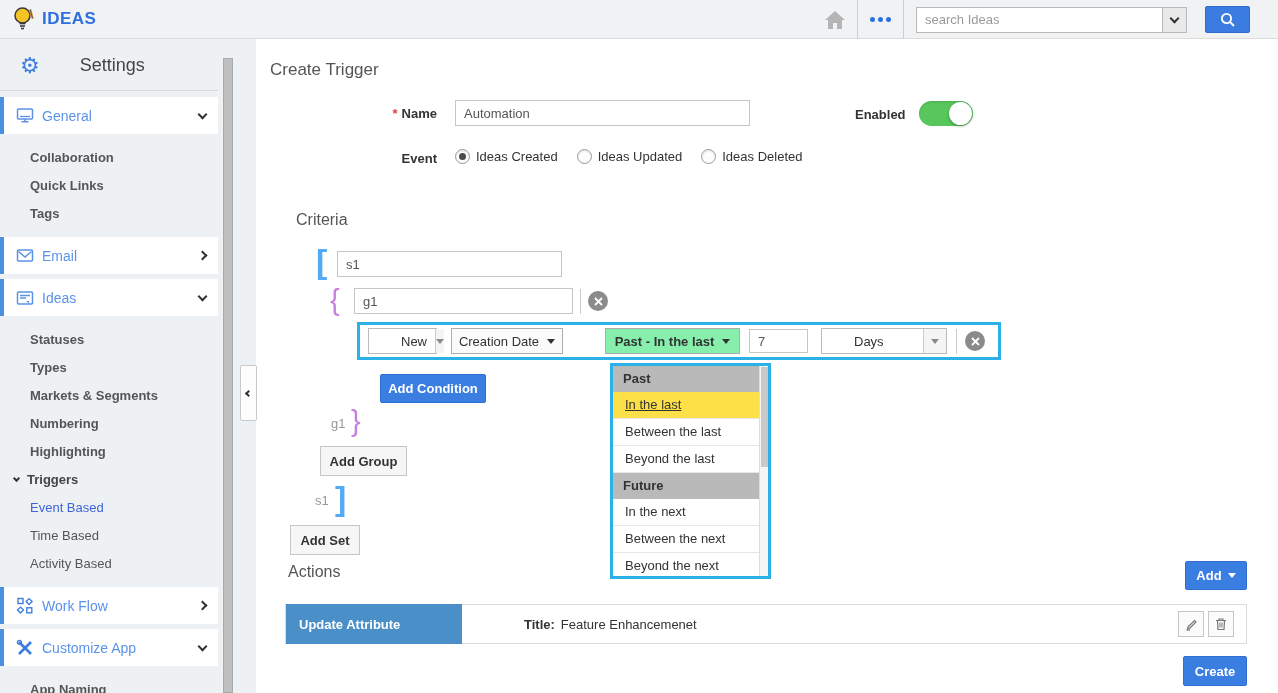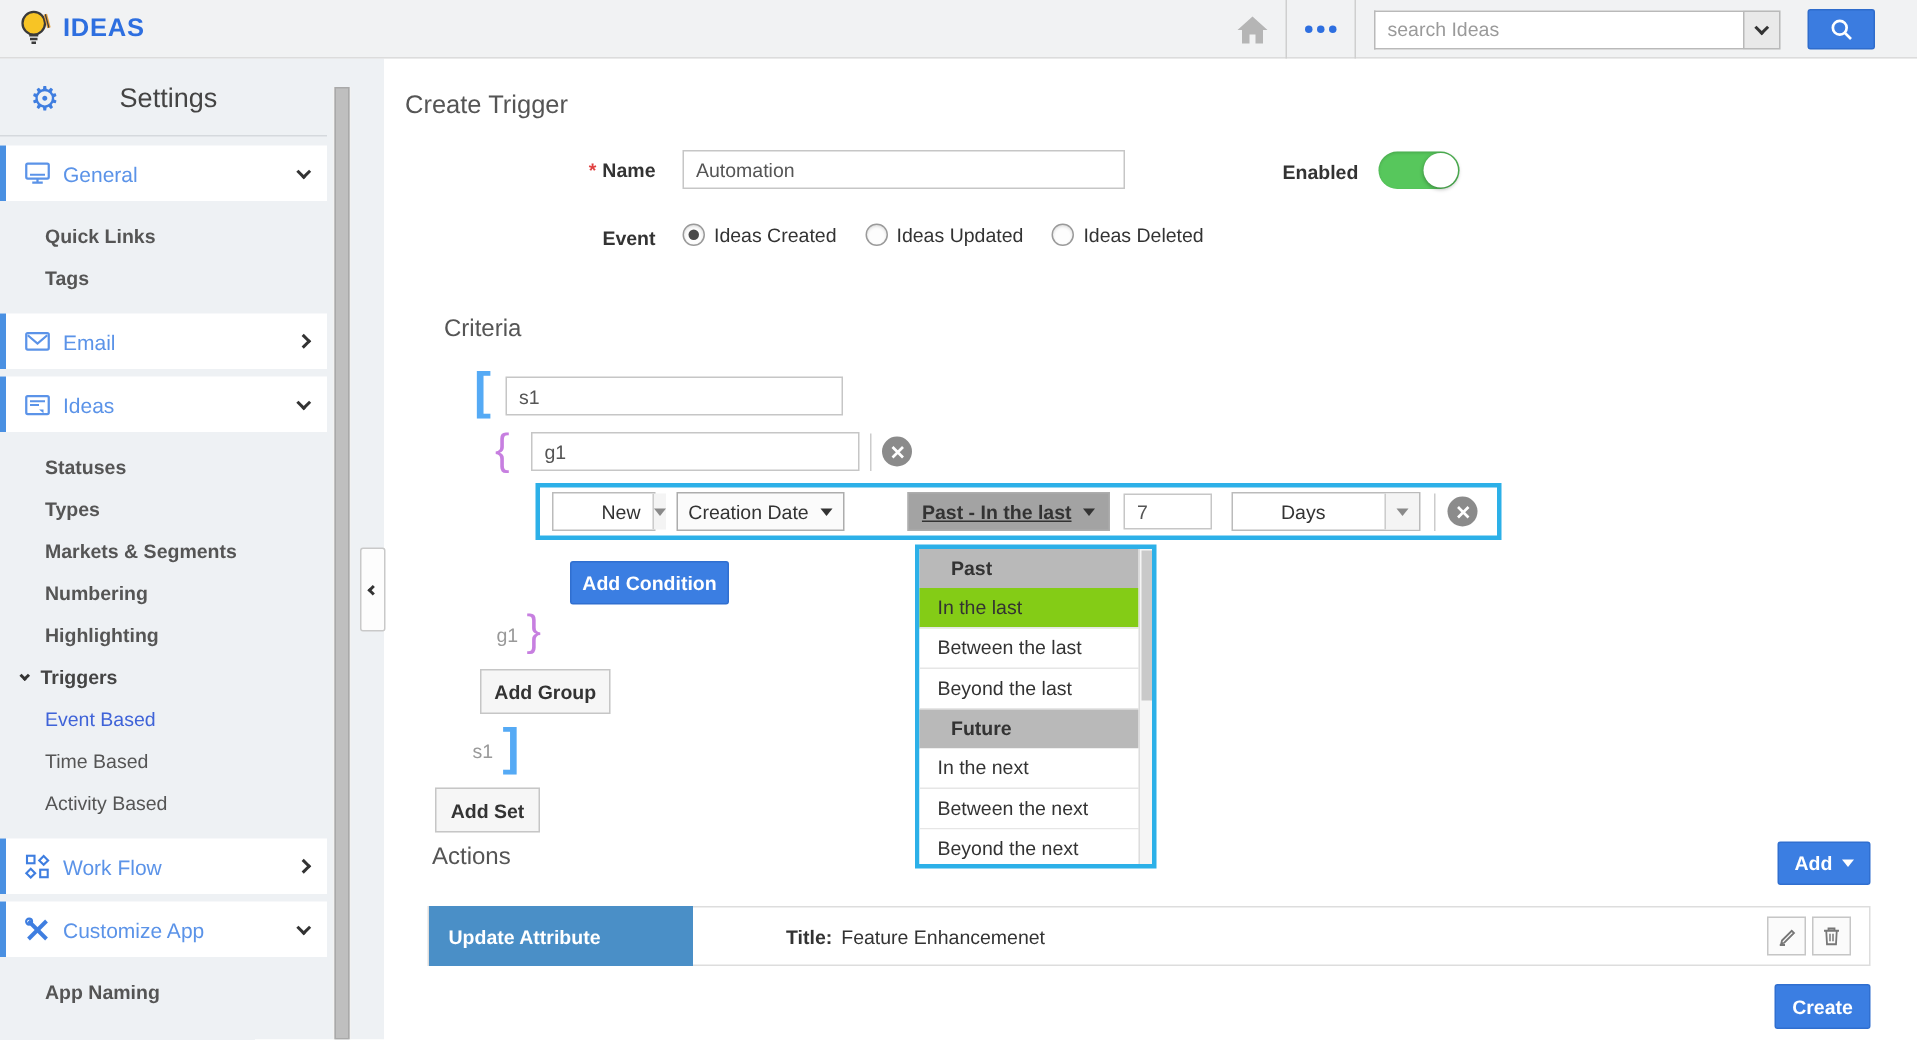--- a/index.html
+++ b/index.html
@@ -119,28 +119,28 @@
   }
   .mini-select { display:flex; align-items:stretch; height:26px; border:1px solid #bbb; background:#fff; cursor:pointer; }
   .mini-select .val { display:flex; align-items:center; padding:0 8px; color:#333; flex:1;margin-left:24px; }
   .mini-select .arr { width:23px; border-left:1px solid #ccc; background:#f4f4f4; display:flex; align-items:center; justify-content:center; }
   .tri-down { width:0; height:0; border-left:4px solid transparent; border-right:4px solid transparent; border-top:5px solid #8a8a8a; }
   .drop-btn {
     height:26px; border:1px solid #adadad; background:#fbfbfb; display:flex; align-items:center;
     justify-content:center; gap:8px; color:#333; cursor:pointer; padding:0 0;
   }
   .drop-btn .tri-down { border-top-color:#333; }
-  .drop-btn.open { background:#a3a3a3; font-weight:bold;text-decoration:underline; }
+  .drop-btn.open { background:#86efac; font-weight:bold; }
   
   .dropdown-list {
     border:3px solid #2cb0e8; background:#fff; width:161px; position:absolute; z-index:12;
   }
-  .dl-header { height:26px; line-height:26px; background:#b9b9b9; color:#333; font-weight:bold; padding-left:21px; }
+  .dl-header { height:26px; line-height:26px; background:#b9b9b9; color:#333; font-weight:bold; padding-left:10px; }
   .dl-item { height:27px; line-height:26px; padding-left:12px; color:#333; border-bottom:1px solid #e6e6e6; background:#fff; cursor:pointer; }
-  .dl-item.hl { background:#84cc16; }
+  .dl-item.hl { background:#fde047;text-decoration:underline; }
   .dl-item.cut { height:23px; overflow:hidden; border-bottom:none; }
   .dl-scroll { position:absolute; right:0; top:0; bottom:0; width:9px; background:#f5f5f5; border-left:1px solid #ddd; }
   .dl-thumb { position:absolute; left:1px; top:1px; width:7px; height:100px; background:#c9c9c9; }
   
   .btn-blue {
     background:#3b7ee2; color:#fff; font-weight:bold; font-size:13px; border:1px solid #306fd0;
     border-radius:2px; display:flex; align-items:center; justify-content:center; cursor:pointer;
     font-family:"Liberation Sans", sans-serif;
   }
   .btn-gray {
@@ -220,20 +220,21 @@
         <svg width="18" height="17" viewBox="0 0 18 17">
             <rect x="1.5" y="2" width="15" height="10" rx="1" fill="none" stroke="#5b93e8" stroke-width="1.5"></rect>
             <path d="M4 9.5h10" stroke="#5b93e8" stroke-width="1.3"></path>
             <path d="M9 12v2.5M5.5 14.8h7" stroke="#5b93e8" stroke-width="1.5"></path>
           </svg>
       </span>
       <span>General</span>
       <span class="g-caret chev down"></span>
     </div>
     <div class="side-sub">
+      <div class="side-sub-item">Collaboration</div>
       <div class="side-sub-item">Quick Links</div>
       <div class="side-sub-item">Tags</div>
     </div>
 
     <div class="side-group">
       <span class="g-icon">
         <svg width="18" height="15" viewBox="0 0 18 15">
             <rect x="1.5" y="2" width="15" height="11" rx="1" fill="none" stroke="#5b93e8" stroke-width="1.5"></rect>
             <path d="M2.5 3.5 L9 9 L15.5 3.5" fill="none" stroke="#5b93e8" stroke-width="1.5"></path>
           </svg>

